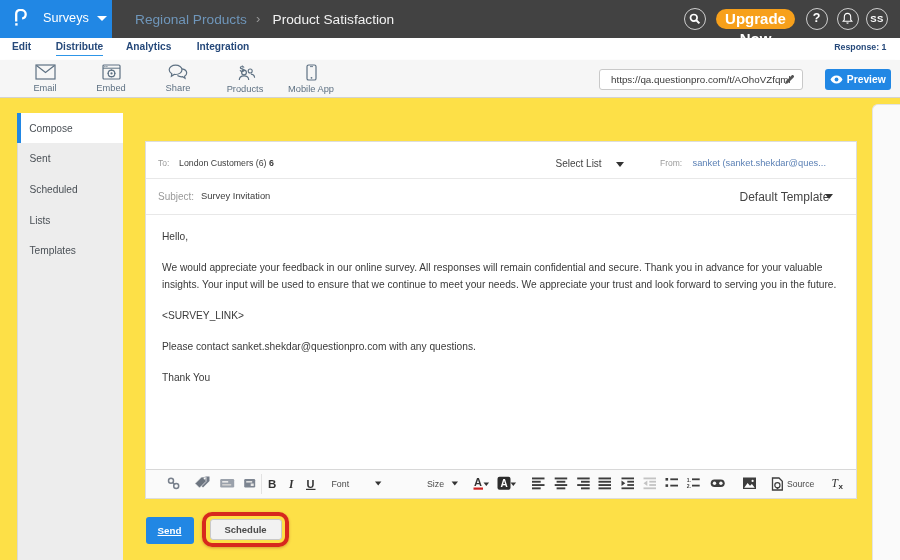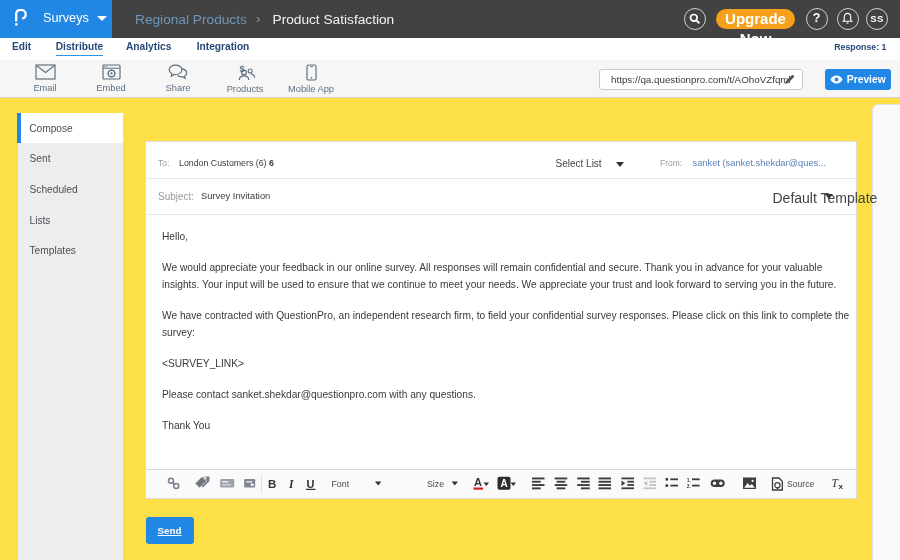--- a/index.html
+++ b/index.html
@@ -182,27 +182,26 @@
   <div id="panel">
     <span class="abs" style="left:12.5px; top:17.3px; font-size:8.5px; color:#9a9a9a;">To:</span>
     <span class="abs" style="left:33.5px; top:17px; font-size:8.8px; color:#3c3c3c;">London Customers (6) <b>6</b></span>
     <span class="abs" style="left:410px; top:16.5px; font-size:10px; color:#444;">Select List</span>
     <span class="abs" style="left:470px; top:19.5px; width:0; height:0; border-left:4.5px solid transparent; border-right:4.5px solid transparent; border-top:5px solid #333;"></span>
     <span class="abs" style="left:514.5px; top:17.3px; font-size:8.5px; color:#9a9a9a;">From:</span>
     <span class="abs" style="left:547px; top:16.8px; font-size:9.3px; color:#5b80b5;">sanket (sanket.shekdar@ques...</span>
     <div class="divider" style="top:35.8px;"></div>
     <span class="abs" style="left:12.5px; top:49.5px; font-size:10px; color:#9a9a9a;">Subject:</span>
     <span class="abs" style="left:55.5px; top:49px; font-size:9.4px; color:#3c3c3c;">Survey Invitation</span>
-    <span class="abs" style="left:603px; top:48.5px; font-size:14px; color:#444;padding-left:24px;">Default Template</span>
+    <span class="abs" style="left:570px; top:48.5px; font-size:12px; color:#444;padding-left:24px;">Default Template</span>
     <span class="abs" style="left:679px; top:52px; width:0; height:0; border-left:4.5px solid transparent; border-right:4.5px solid transparent; border-top:5px solid #333;"></span>
     <div class="divider" style="top:71.8px;"></div>
     <div id="bodytxt">
       <p>Hello,</p>
       <p>We would appreciate your feedback in our online survey. All responses will remain confidential and secure. Thank you in advance for your valuable insights. Your input will be used to ensure that we continue to meet your needs. We appreciate your trust and look forward to serving you in the future.</p>
-      <p>We have contracted with QuestionPro, an independent research firm, to field your confidential survey responses. Please click on this link to complete the survey:</p>
       <p>&lt;SURVEY_LINK&gt;</p>
       <p>Please contact sanket.shekdar@questionpro.com with any questions.</p>
       <p>Thank You</p>
     </div>
     <div id="cktb">
     <svg width="710" height="28" viewBox="0 0 710 28" font-family="Liberation Sans">
       <g stroke="#78808c" stroke-width="1.5" fill="none">
         <circle cx="25" cy="10.8" r="2.5"></circle>
         <circle cx="30.2" cy="16" r="2.5"></circle>
         <line x1="26.5" y1="12.3" x2="28.9" y2="14.7"></line>
@@ -306,13 +305,16 @@
       </g>
       <text x="641" y="17" font-size="8.6" fill="#484848">Source</text>
       <g>
         <text x="685.5" y="16.5" font-size="11.5" font-style="italic" fill="#333" font-family="Liberation Serif">T</text>
         <text x="692.5" y="19" font-size="8" font-weight="bold" fill="#333">x</text>
       </g>
     </svg>
     </div>
   </div>
   <div id="send">Send</div>
+  <div id="ring">
+      <div id="schedule">Schedule</div>
+    </div>
 </div>
 
 </body></html>

